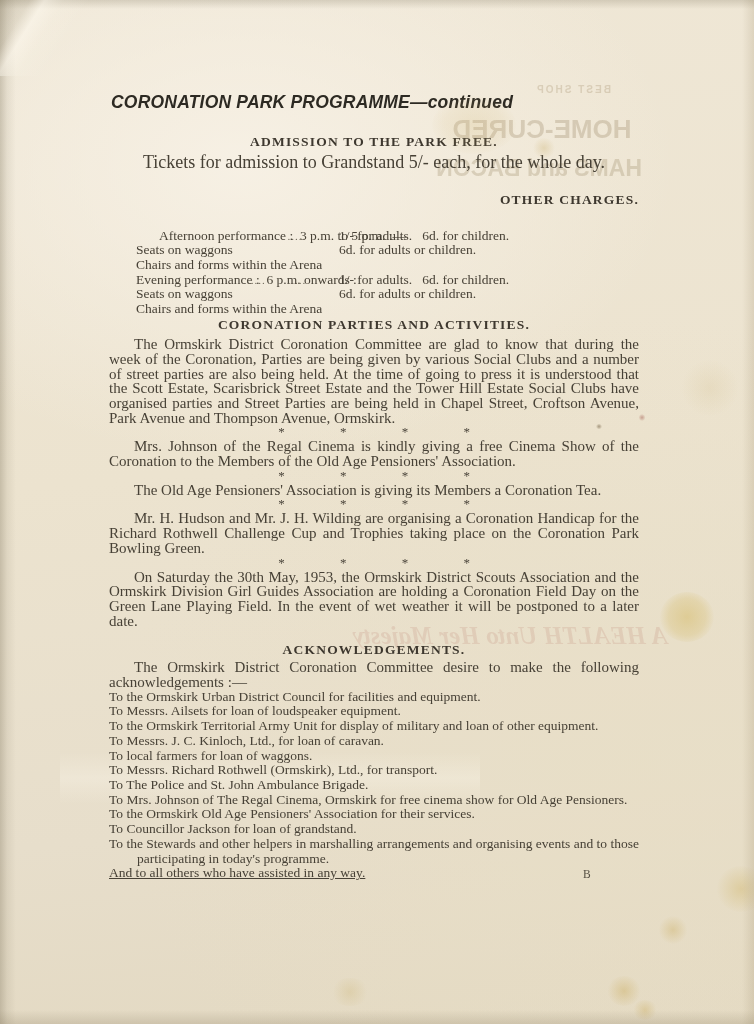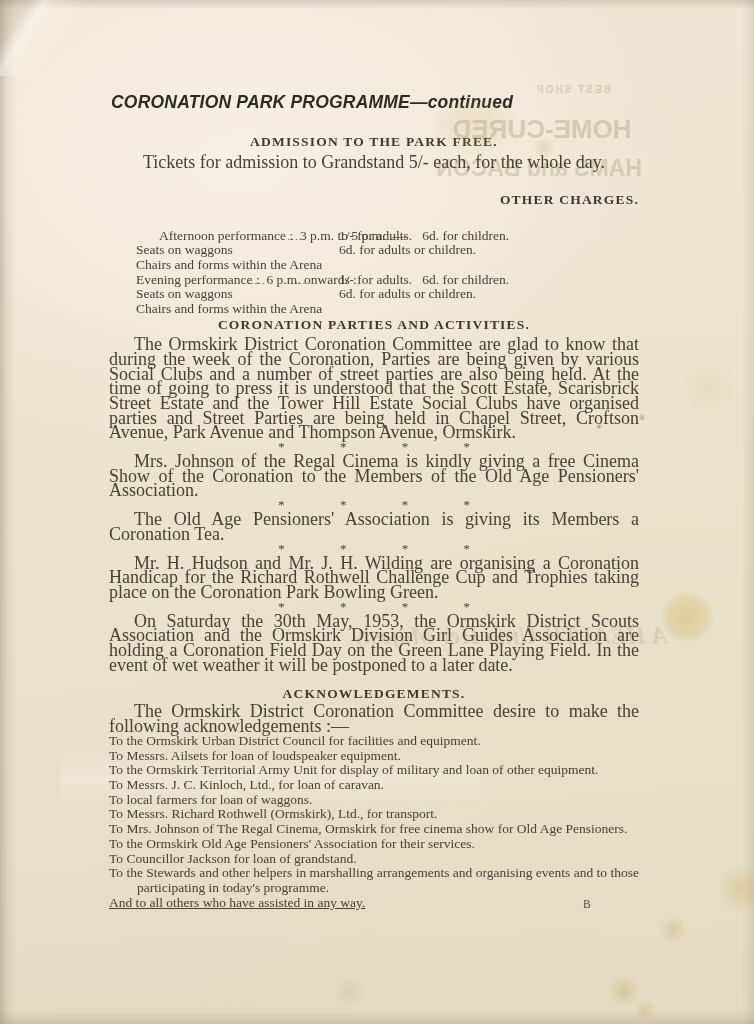--- a/index.html
+++ b/index.html
@@ -47,21 +47,21 @@
   .schead{font-size:13.5px;letter-spacing:1.2px;text-align:center;color:#3e382f;margin:0;}
   .h-adm{margin-top:21px;}
   .t-ticket{font-size:18px;text-align:center;margin-top:2px;white-space:pre-wrap;}
   .h-oth{margin-top:19px;text-align:right;}
   .charges{margin-top:6px;font-size:13.5px;line-height:14.7px;}
   .charge-row{position:relative;height:14.7px;white-space:pre-wrap;}
   .charge-row .ind{padding-left:23px;display:inline-block;}
   .charge-price{position:absolute;left:230px;top:0;white-space:pre-wrap;}
   .charge-dots{position:absolute;left:138px;top:0;width:76px;color:#6e6759;font-size:11px;letter-spacing:1px;word-spacing:18px;}
   .h-par{margin-top:15px;}
-  .para{font-size:18px;line-height:14.7px;text-align:justify;text-indent:25px;margin:0;}
+  .para{font-size:15px;line-height:14.7px;text-align:justify;text-indent:25px;margin:0;}
   .p-first{margin-top:4px;}
   .starsep{height:14px;line-height:13px;text-align:center;font-size:13px;color:#4a443a;word-spacing:52px;margin:0;}
   .h-ack{margin-top:14px;}
   .ack-intro{margin-top:2px;}
   .ack-list{margin:0;padding:0;list-style:none;font-size:13.5px;line-height:14.7px;}
   .ack-item{padding-left:28px;text-indent:-28px;text-align:justify;}
   .closing{position:relative;font-size:13.5px;line-height:14.7px;margin:0;text-decoration:underline;}
   .sig{position:absolute;left:474px;top:1px;font-size:11.5px;color:#544e42;}
 </style>
 </head>
@@ -123,20 +123,21 @@
 
     <h2 class="schead h-ack">ACKNOWLEDGEMENTS.</h2>
     <p class="para ack-intro">The Ormskirk District Coronation Committee desire to make the following acknowledgements :—</p>
     <ul class="ack-list">
       <li class="ack-item">To the Ormskirk Urban District Council for facilities and equipment.</li>
       <li class="ack-item">To Messrs. Ailsets for loan of loudspeaker equipment.</li>
       <li class="ack-item">To the Ormskirk Territorial Army Unit for display of military and loan of other equipment.</li>
       <li class="ack-item">To Messrs. J. C. Kinloch, Ltd., for loan of caravan.</li>
       <li class="ack-item">To local farmers for loan of waggons.</li>
       <li class="ack-item">To Messrs. Richard Rothwell (Ormskirk), Ltd., for transport.</li>
+      <li class="ack-item">To The Police and St. John Ambulance Brigade.</li>
       <li class="ack-item">To Mrs. Johnson of The Regal Cinema, Ormskirk for free cinema show for Old Age Pensioners.</li>
       <li class="ack-item">To the Ormskirk Old Age Pensioners' Association for their services.</li>
       <li class="ack-item">To Councillor Jackson for loan of grandstand.</li>
       <li class="ack-item">To the Stewards and other helpers in marshalling arrangements and organising events and to those participating in today's programme.</li>
     </ul>
     <p class="closing">
       <span>And to all others who have assisted in any way.</span>
       <span class="sig">B</span>
     </p>
 

